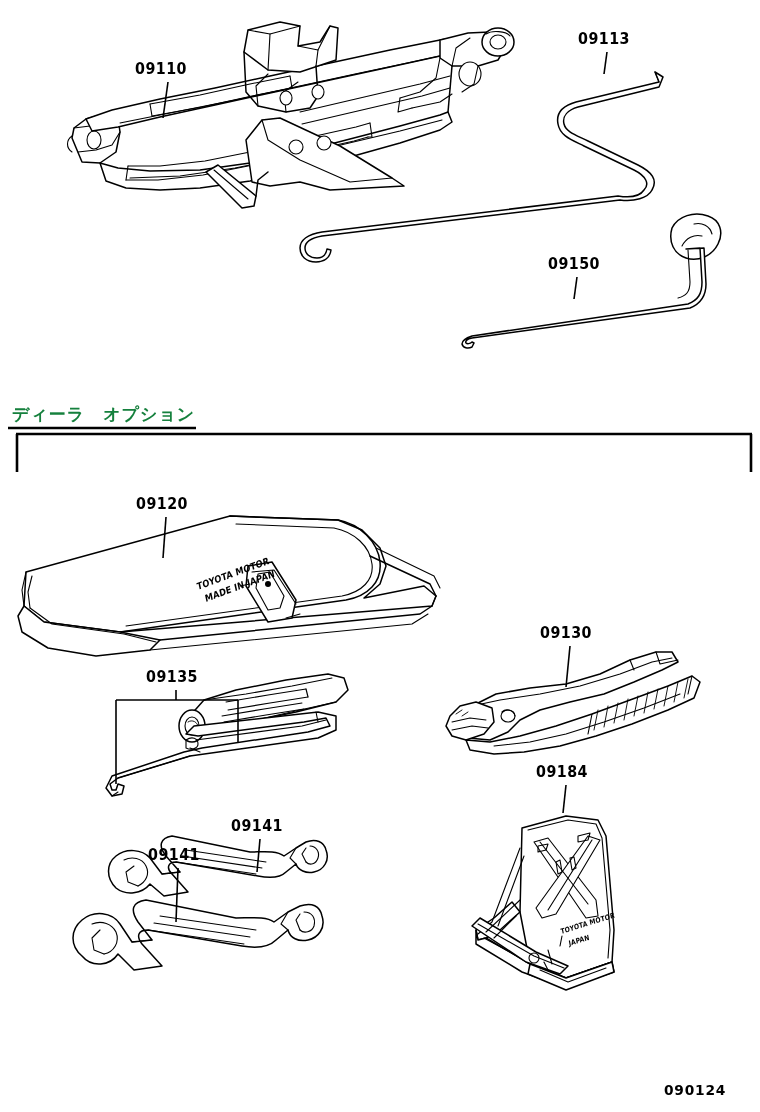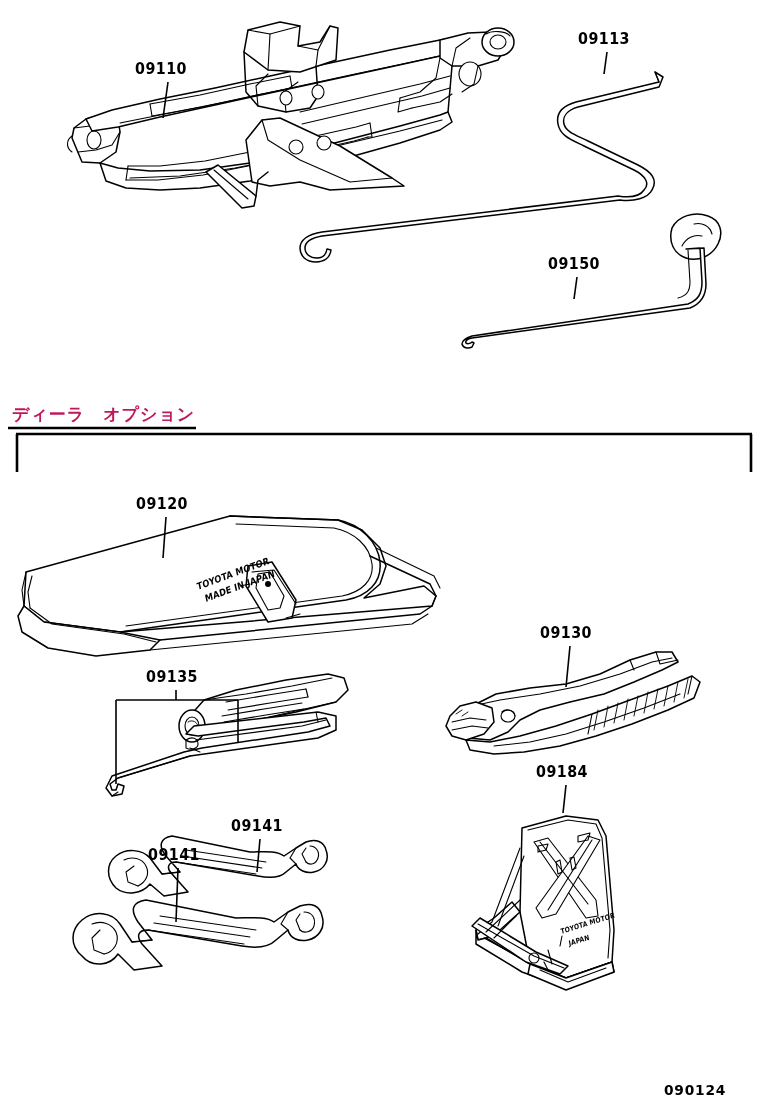--- a/index.html
+++ b/index.html
@@ -87,21 +87,21 @@
     line-height: 1;
     transform: scaleX(0.92);
     transform-origin: left center;
   }
   .jp-header {
     position: absolute;
     font-family: "DejaVu Sans", sans-serif;
     font-weight: bold;
     font-size: 17px;
     letter-spacing: 1px;
-    color: #be185d;
+    color: #15803d;
     white-space: nowrap;
     line-height: 1;
   }
   .figno {
     position: absolute;
     font-family: "DejaVu Sans", sans-serif;
     font-weight: bold;
     font-size: 14.5px;
     letter-spacing: 0.8px;
     color: #000000;

